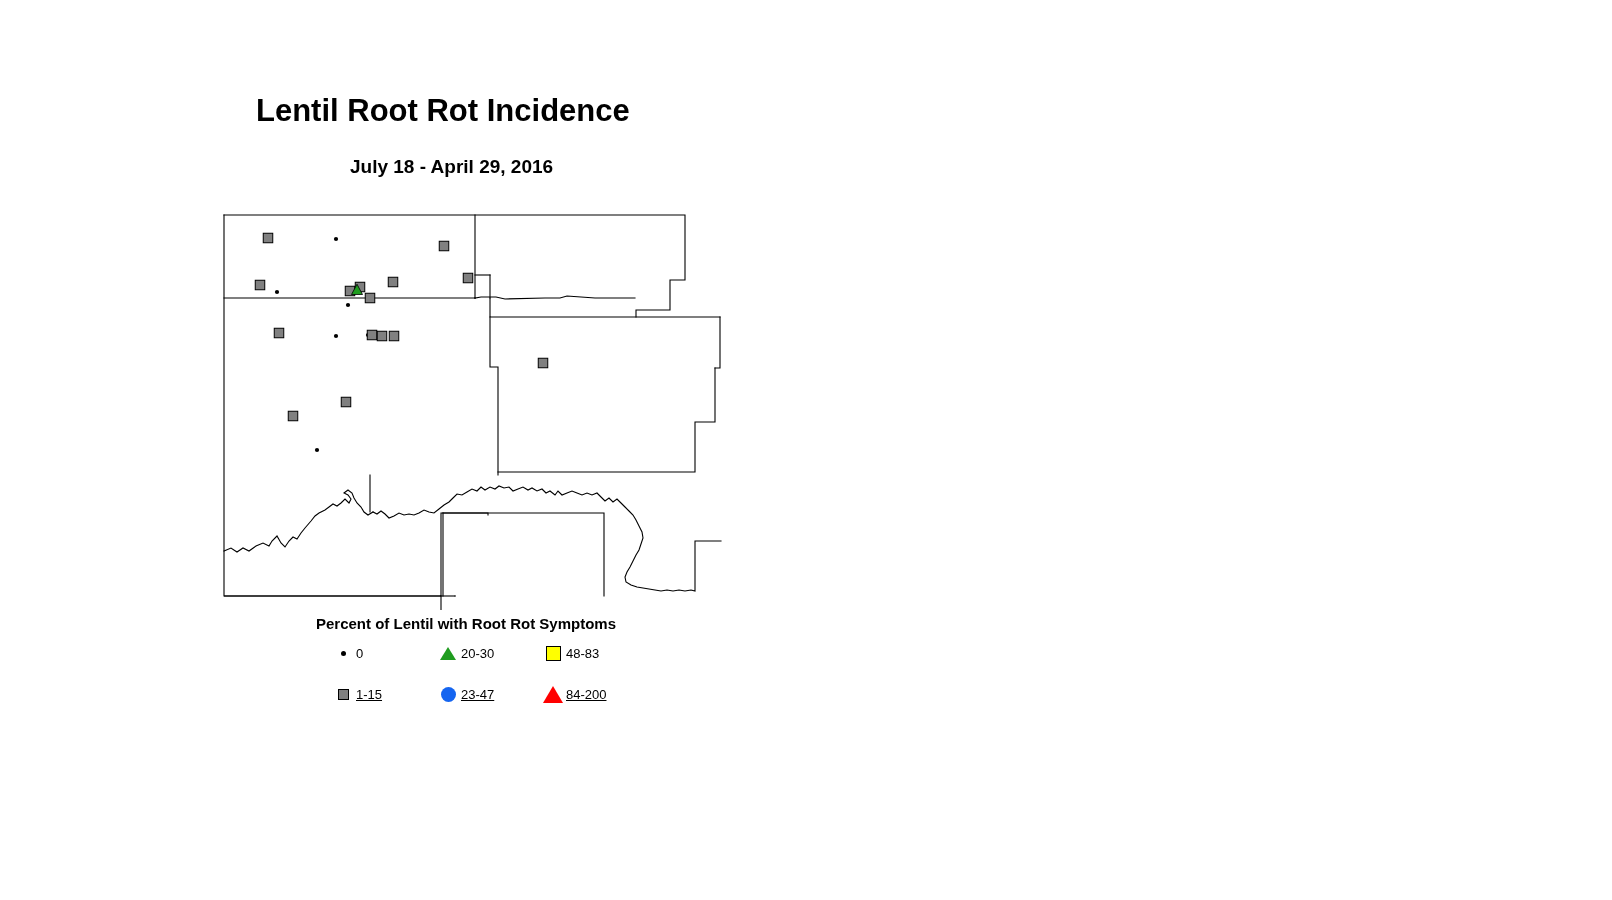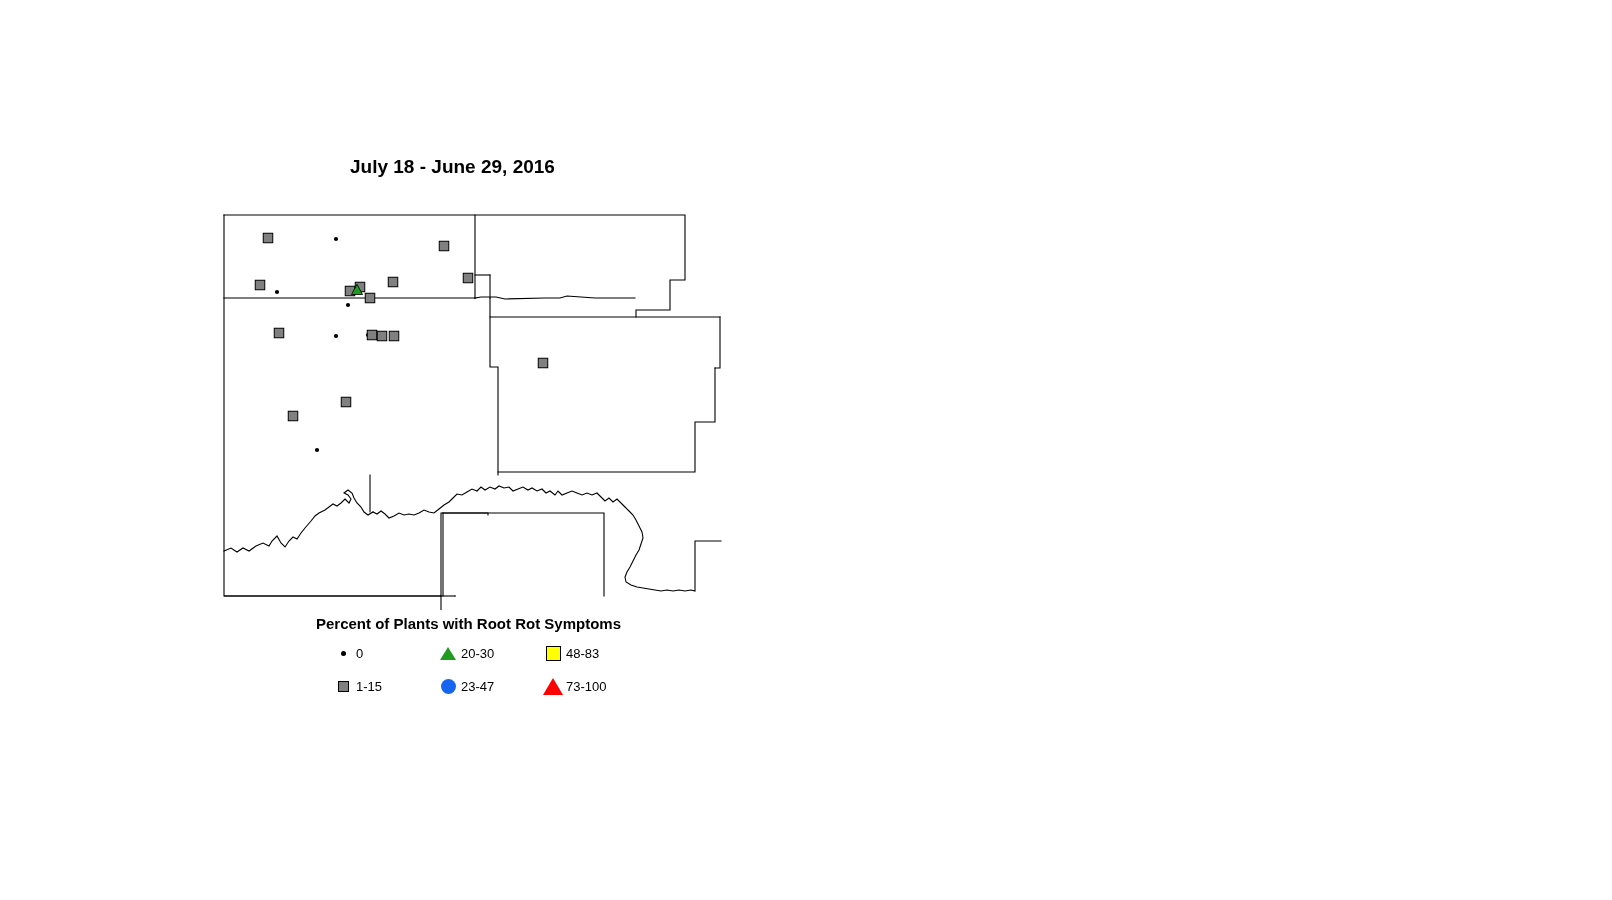--- a/index.html
+++ b/index.html
@@ -119,28 +119,29 @@
   .sym-circle-blue {
     width: 15px;
     height: 15px;
     border-radius: 50%;
     background: #1565f0;
   }
   .col0 { left: 0px; }
   .col1 { left: 105px; }
   .col2 { left: 210px; text-align: center; }
   .row0 { top: 3px; }
-  .row1 { top: 36px; }
+  .row1 { top: 44px; text-decoration: underline; }
 </style>
 </head>
 <body>
 
 <div id="page">
 
-  <div class="subtitle">July 18 - June 29, 2016</div>
+  <div class="title">Lentil Root Rot Incidence</div>
+  <div class="subtitle">July 18 - April 29, 2016</div>
 
   <div id="map-area">
     <svg id="map-svg" viewBox="0 0 520 400" xmlns="http://www.w3.org/2000/svg">
       <g fill="none" stroke="#000000" stroke-width="1.1" stroke-linejoin="miter" stroke-linecap="square">
 
         <path d="M9,5 L9,386 L226,386 L226,303 L273,303 L273,305"></path>
 
         <path d="M9,5 L470,5 L470,70 L455,70 L455,100 L421,100 L421,107"></path>
 
         <path d="M260,5 L260,88"></path>
@@ -196,21 +197,21 @@
           <rect x="162.25" y="121.25" width="9.5" height="9.5" fill="#808080" stroke="#000000" stroke-width="1"></rect>
           <rect x="174.25" y="121.25" width="9.5" height="9.5" fill="#808080" stroke="#000000" stroke-width="1"></rect>
           <rect x="323.25" y="148.25" width="9.5" height="9.5" fill="#808080" stroke="#000000" stroke-width="1"></rect>
           <rect x="126.25" y="187.25" width="9.5" height="9.5" fill="#808080" stroke="#000000" stroke-width="1"></rect>
           <rect x="73.25" y="201.25" width="9.5" height="9.5" fill="#808080" stroke="#000000" stroke-width="1"></rect>
           <circle cx="102" cy="240" r="2.1" fill="#000000"></circle>
         </g>
     </svg>
   </div>
 
-  <div class="legend-title">Percent of Plants with Root Rot Symptoms</div>
+  <div class="legend-title">Percent of Lentil with Root Rot Symptoms</div>
 
   <div id="legend">
       <div class="legend-item col0 row0">
         <div class="sym-wrap">
           <div class="sym-dot"></div>
         </div>
         <div class="legend-label">0</div>
       </div>
       <div class="legend-item col1 row0">
         <div class="sym-wrap">
@@ -233,17 +234,17 @@
       <div class="legend-item col1 row1">
         <div class="sym-wrap">
           <div class="sym-circle-blue"></div>
         </div>
         <div class="legend-label">23-47</div>
       </div>
       <div class="legend-item col2 row1">
         <div class="sym-wrap">
           <div class="sym-tri-red"></div>
         </div>
-        <div class="legend-label">73-100</div>
+        <div class="legend-label">84-200</div>
       </div>
     </div>
 
 </div>
 
 </body></html>

